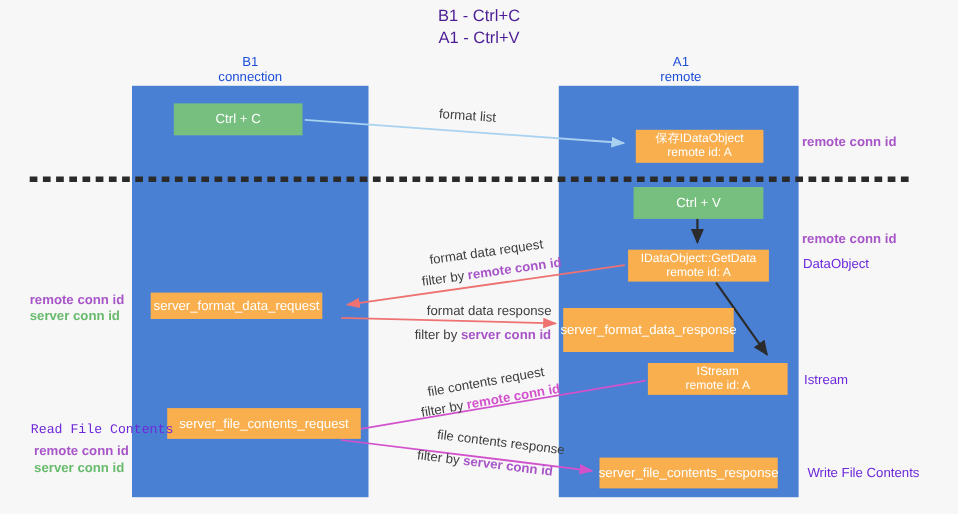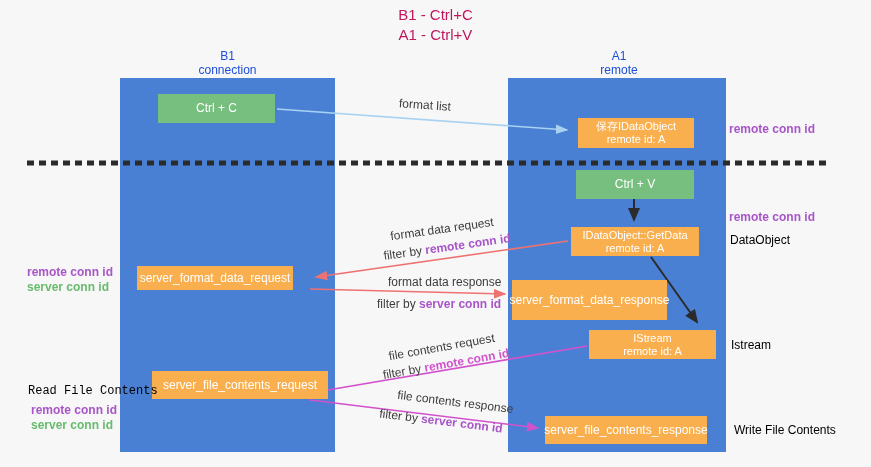--- a/index.html
+++ b/index.html
@@ -3,38 +3,38 @@
 <meta charset="utf-8">
 <style>
   * { margin:0; padding:0; box-sizing:border-box; }
   html,body { background:#f7f7f8; }
   .canvas {
     position:relative; width:871px; height:467px;
     font-family:"Liberation Sans", sans-serif;
     background:#f7f7f8; overflow:hidden;
   }
   .title-line { position:absolute; left:0; width:871px; text-align:center;
-    font-size:15px; color:#be185d; }
+    font-size:15px; color:#4c1d95; }
   .lane { position:absolute; top:78px; height:374px; background:#4a80d4; }
   .lane-header { position:absolute; top:49px; text-align:center;
     font-size:12px; line-height:14px; color:#1d4ed8; }
   .box { position:absolute; display:flex; flex-direction:column;
     align-items:center; justify-content:center; text-align:center;
     color:#ffffff; font-size:12px; line-height:13px; }
   .box.two { font-size:11px; line-height:13px; }
   .green  { background:#77bf7e; }
   .orange { background:#f9af4e; }
   .edge-label { position:absolute; font-size:12px; color:#3d3d3d; white-space:nowrap; }
   .rot-n8  { transform:rotate(-8deg); }
   .rot-n10 { transform:rotate(-10deg); }
   .rot-p7  { transform:rotate(7deg); }
   .rot-p4  { transform:rotate(4deg); }
   .k-purple { color:#a855c8; font-weight:bold; }
   .k-magenta{ color:#d252cc; font-weight:bold; }
-  .side-label { position:absolute; font-size:12px; color:#000000; white-space:nowrap; }
+  .side-label { position:absolute; font-size:12px; color:#6d28d9; white-space:nowrap; }
   .side-purple { color:#a855c8; font-weight:bold; }
   .side-green  { color:#68bb6c; font-weight:bold; }
   svg.overlay { position:absolute; left:0; top:0; pointer-events:none; }
 </style>
 </head>
 <body>
 
 <div class="canvas">
 
   <div class="title-line" style="top:6px;">B1 - Ctrl+C</div>

